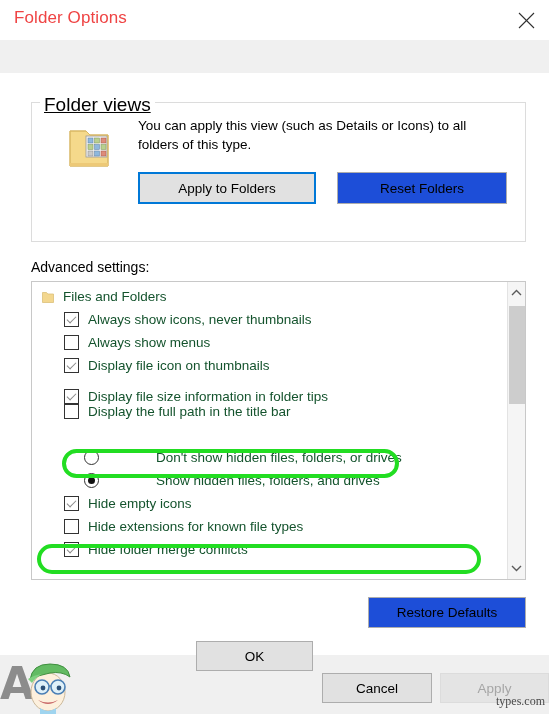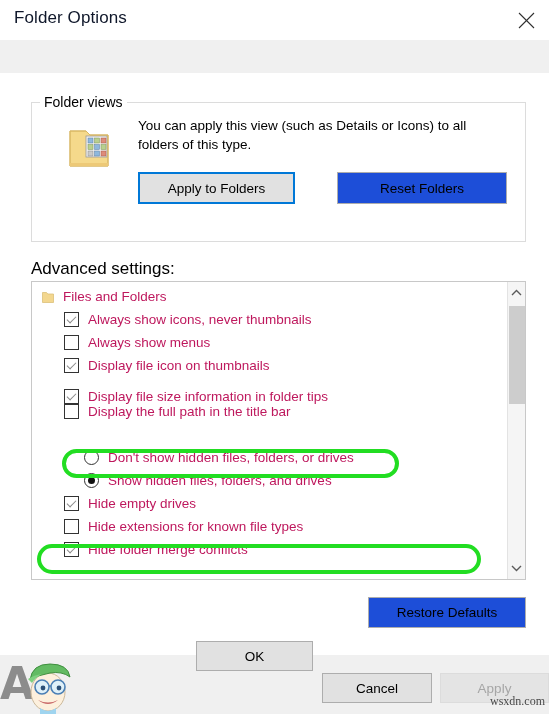--- a/index.html
+++ b/index.html
@@ -6,66 +6,66 @@
   body{
     width:549px;height:714px;overflow:hidden;
     background:#ffffff;
     font-family:"Liberation Sans", sans-serif;
     -webkit-font-smoothing:antialiased;
   }
   .dialog{position:relative;width:549px;height:714px;background:#ffffff;}
 
   
   .titlebar{position:absolute;left:0;top:0;width:549px;height:40px;background:#ffffff;}
-  .title-text{position:absolute;left:14px;top:8px;font-size:17px;color:#0f172a;letter-spacing:.1px;}
+  .title-text{position:absolute;left:14px;top:8px;font-size:17px;color:#ef4444;letter-spacing:.1px;}
   .close-btn{position:absolute;right:0;top:0;width:46px;height:40px;display:flex;align-items:center;justify-content:center;}
   .close-btn svg{display:block;}
 
   
   .tabstrip{position:absolute;left:0;top:40px;width:549px;height:34px;background:#f0f0f0;}
   .tabstrip-base{position:absolute;left:0;top:73px;width:549px;height:1px;background:#ffffff;}
   .tab{position:absolute;top:46px;height:28px;display:flex;align-items:center;justify-content:center;
        font-size:13.5px;color:#000;background:#f0f0f0;box-sizing:border-box;}
   .tab.sel{top:42px;height:32px;background:#ffffff;}
   #tab-general{left:8px;width:66px;}
   #tab-view{left:76px;width:60px;}
   #tab-search{left:139px;width:68px;}
 
   
   .page{position:absolute;left:0;top:74px;width:549px;height:581px;background:#ffffff;}
 
   
   .group{position:absolute;left:31px;top:28px;width:495px;height:140px;
          border:1px solid #dcdcdc;box-sizing:border-box;}
-  .group-label{position:absolute;left:40px;top:20px;background:#ffffff;padding:0 4px;font-size:14px;color:#000;}
+  .group-label{position:absolute;left:40px;top:20px;background:#ffffff;padding:0 4px;font-size:19px;color:#000;text-decoration:underline;}
 
   .folder-big{position:absolute;left:66px;top:51px;width:46px;height:46px;}
 
   .group-text{position:absolute;left:138px;top:42px;width:350px;font-size:13.5px;color:#000;line-height:19px;}
 
   .btn{position:absolute;box-sizing:border-box;background:#1d4ed8;border:1px solid #adadad;
        font-size:13.5px;color:#000;display:flex;align-items:center;justify-content:center;
        font-family:"Liberation Sans", sans-serif;}
-  #btn-apply-folders{left:138px;top:98px;width:157px;height:32px;border:2px solid #0078d7;background:#e1e1e1;}
+  #btn-apply-folders{left:138px;top:98px;width:178px;height:32px;border:2px solid #0078d7;background:#e1e1e1;}
   #btn-reset-folders{left:337px;top:98px;width:170px;height:32px;}
 
   
-  .adv-label{position:absolute;left:31px;top:185px;font-size:17px;color:#000;}
+  .adv-label{position:absolute;left:31px;top:185px;font-size:14px;color:#000;}
   .listbox{position:absolute;left:31px;top:207px;width:495px;height:299px;
            border:1px solid #c8c8c8;background:#ffffff;box-sizing:border-box;overflow:hidden;}
   .list-inner{position:absolute;left:0;top:0;width:475px;height:299px;overflow:hidden;}
 
   .row{position:absolute;left:0;height:23px;display:flex;align-items:center;white-space:nowrap;}
-  .row .txt{font-size:13.5px;color:#be185d;}
+  .row .txt{font-size:13.5px;color:#14532d;}
 
   .grp-row{padding-left:10px;}
   .grp-row .mini-folder{width:12px;height:13px;margin-right:9px;position:relative;flex:none;}
 
   .cb-row{padding-left:32px;}
-  .rb-row{padding-left:52px;}
+  .rb-row{padding-left:52px;gap:48px;}
 
   .cbox{width:15px;height:15px;border:1px solid #333;background:#fff;margin-right:9px;position:relative;flex:none;box-sizing:border-box;}
   .cbox.on::after{content:"";position:absolute;left:2px;top:3px;width:8px;height:4px;
       border-left:1.6px solid #8a8a8a;border-bottom:1.6px solid #8a8a8a;transform:rotate(-45deg);}
   .rbtn{width:15px;height:15px;border:1.4px solid #333;border-radius:50%;background:#fff;margin-right:9px;position:relative;flex:none;box-sizing:border-box;}
   .rbtn.on::after{content:"";position:absolute;left:3px;top:3px;width:7px;height:7px;border-radius:50%;background:#111;}
 
   
   .sbar{position:absolute;right:0;top:0;width:18px;height:297px;background:#f5f5f5;border-left:1px solid #e3e3e3;box-sizing:border-box;}
   .sb-arrow{position:absolute;left:0;width:17px;height:18px;display:flex;align-items:center;justify-content:center;}
@@ -176,21 +176,21 @@
           <div class="row rb-row" style="top: 164px;">
             <span class="rbtn"></span>
             <span class="txt">Don't show hidden files, folders, or drives</span>
           </div>
           <div class="row rb-row" style="top: 187px;">
             <span class="rbtn on"></span>
             <span class="txt">Show hidden files, folders, and drives</span>
           </div>
           <div class="row cb-row" style="top: 210px;">
             <span class="cbox on"></span>
-            <span class="txt">Hide empty drives</span>
+            <span class="txt">Hide empty icons</span>
           </div>
           <div class="row cb-row" style="top: 233px;">
             <span class="cbox"></span>
             <span class="txt">Hide extensions for known file types</span>
           </div>
           <div class="row cb-row" style="top: 256px;">
             <span class="cbox on"></span>
             <span class="txt">Hide folder merge conflicts</span>
           </div>
         </div>
@@ -229,14 +229,14 @@
       <path d="M38 19 q6 -4 14 -5 q-7 4 -10 9 Z" fill="#7fd07f"></path>
       <circle cx="52" cy="27" r="7" fill="#dff0f8" stroke="#4a7fb5" stroke-width="1.6"></circle>
       <circle cx="68" cy="27" r="7" fill="#dff0f8" stroke="#4a7fb5" stroke-width="1.6"></circle>
       <line x1="59" y1="26" x2="61" y2="26" stroke="#4a7fb5" stroke-width="1.6"></line>
       <circle cx="53" cy="28" r="2.4" fill="#2b4f77"></circle>
       <circle cx="69" cy="28" r="2.4" fill="#2b4f77"></circle>
       <path d="M48 40 q10 8 20 0 q-10 5 -20 0 Z" fill="#c96a6a"></path>
       <path d="M50 48 q8 6 16 0 l0 6 l-16 0 Z" fill="#9fd4ef"></path>
     </svg>
   </div>
-  <div class="wm-domain">wsxdn.com</div>
+  <div class="wm-domain">types.com</div>
 </div>
 
 </body></html>

